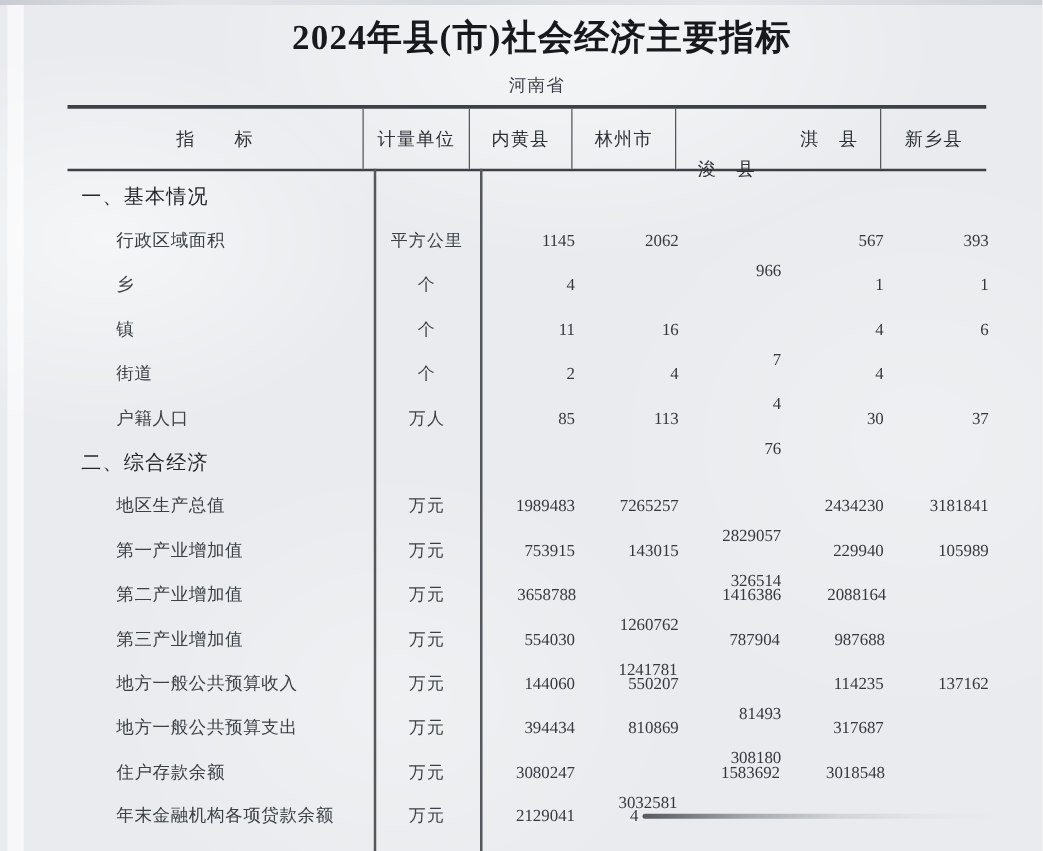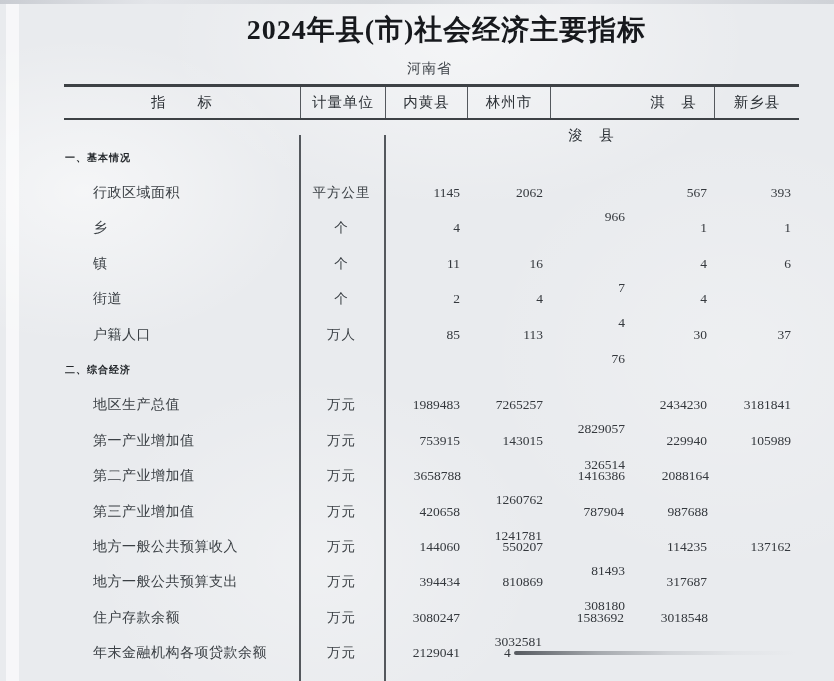--- a/index.html
+++ b/index.html
@@ -15,49 +15,49 @@
       radial-gradient(ellipse 320px 220px at 10% 28%, rgba(255,255,255,.55), transparent 70%),
       radial-gradient(ellipse 420px 240px at 55% 6%,  rgba(255,255,255,.50), transparent 70%),
       radial-gradient(ellipse 360px 320px at 88% 52%, rgba(255,255,255,.22), transparent 72%),
       radial-gradient(ellipse 320px 260px at 38% 82%, rgba(255,255,255,.28), transparent 72%);
   }
   .top-edge{ position:absolute; left:0; top:0; width:834px; height:4px;
     background:linear-gradient(to right,#c9ccd2,#e3e5e9 18%,#d7dade 45%,#e4e6ea 70%,#cfd2d7); }
   .left-strip{ position:absolute; left:6px; top:4px; width:13px; height:677px;
     background:rgba(255,255,255,.62); }
   .doc-title{
-    position:absolute; left:79px; top:11px; width:735px;
+    position:absolute; left:66px; top:11px; width:735px;
     text-align:center; font-size:28px; font-weight:bold; letter-spacing:1px;
     color:#17191d;
   }
   .region{
     position:absolute; left:62px; top:60px; width:735px;
     text-align:center; font-size:14px; color:#3a3f45; letter-spacing:1px;
   }
   
   .thead{
-    position:absolute; left:64px; top:84px; width:735px; height:36px;
+    position:absolute; left:54px; top:84px; width:735px; height:53px;
     border-top:3px solid #3d4145; border-bottom:2px solid #3d4145;
     display:flex; align-items:stretch;
   }
   .hcell{
     display:flex; align-items:center; justify-content:center;
     font-size:14.5px; color:#2c3136; letter-spacing:1px;
     border-right:1.5px solid #54585d;
   }
   .hcell.c6{ border-right:none; }
   .tbody{ position:absolute; left:62px; top:140px; width:735px; }
   .trow{ display:flex; height:35.4px; align-items:center; }
   .cell{ height:100%; display:flex; align-items:center; }
   .c0{ width:237px; }
   .c1{ width:85px; }
   .c2{ width:82px; } .c3{ width:83px; } .c4{ width:82px;margin-top:48px; } .c5{ width:82px; } .c6{ width:84px; }
   .cell.label{ padding-left:31px; font-size:14px; color:#3b4045; letter-spacing:.5px; }
   .trow.section .cell.label{
-    padding-left:3px; font-weight:bold; font-size:10px; color:#23272b;
+    padding-left:3px; font-weight:normal; font-size:16px; color:#23272b;
     font-family:"Liberation Sans","DejaVu Sans",sans-serif; letter-spacing:1px;text-align:right;
   }
   .cell.unit{ justify-content:center; font-size:13.5px; color:#3b4045; letter-spacing:1px; }
   .cell.num{ justify-content:flex-end; padding-right:6px; font-size:13.5px; color:#34383d; }
   .cell.num.smeared{ justify-content:flex-start; padding-left:38px; }
   .vline{ position:absolute; top:135px; width:1.5px; height:546px; background:#54585d; }
   .vline.v1{ left:299px; }
   .vline.v2{ left:384px; }
   .ink-smear{
     position:absolute; left:514px; top:651px; width:282px; height:3.5px; border-radius:2px;
@@ -170,21 +170,21 @@
         <div class="cell label c0">第二产业增加值</div>
         <div class="cell unit c1">万元</div>
         <div class="cell num c3">3658788</div>
         <div class="cell num c4">1260762</div>
         <div class="cell num c5">1416386</div>
         <div class="cell num c6">2088164</div>
       </div>
       <div class="trow">
         <div class="cell label c0">第三产业增加值</div>
         <div class="cell unit c1">万元</div>
-        <div class="cell num c2">420658</div>
+        <div class="cell num c2">554030</div>
         <div class="cell num c4">1241781</div>
         <div class="cell num c5">787904</div>
         <div class="cell num c6">987688</div>
       </div>
       <div class="trow">
         <div class="cell label c0">地方一般公共预算收入</div>
         <div class="cell unit c1">万元</div>
         <div class="cell num c2">144060</div>
         <div class="cell num c3">550207</div>
         <div class="cell num c4">81493</div>

